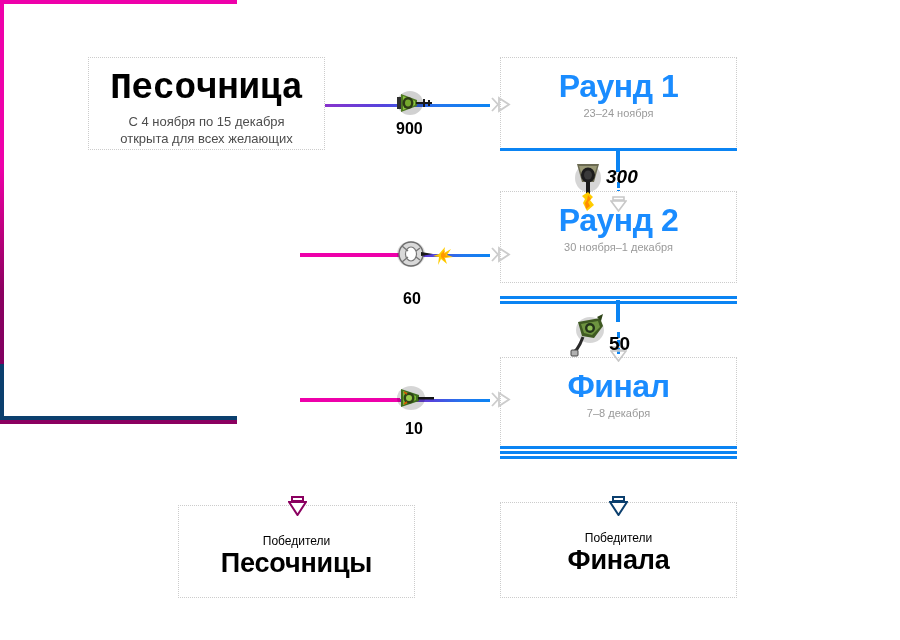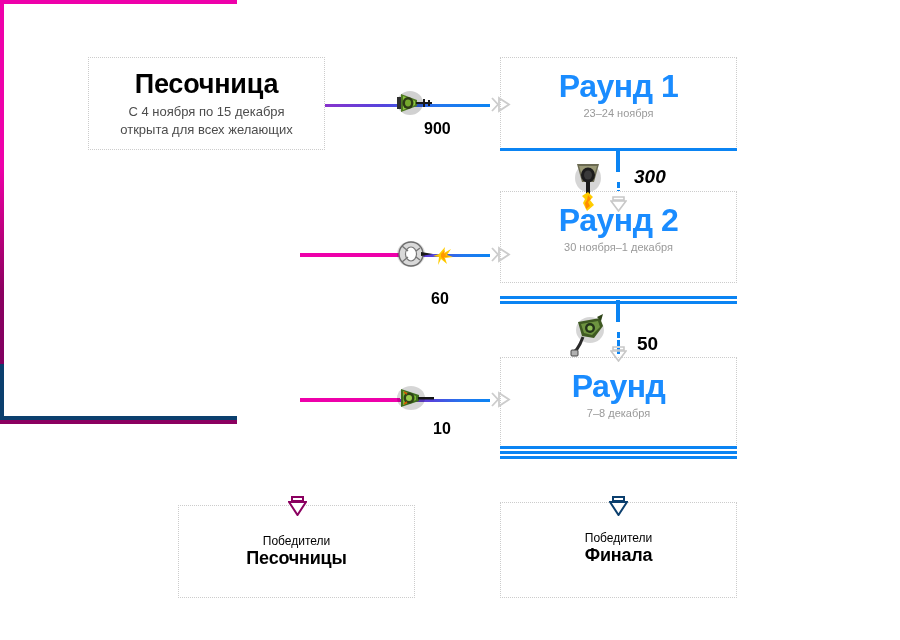--- a/index.html
+++ b/index.html
@@ -29,36 +29,36 @@
   .node .sub{
     color:#808080;
     font-size:11px;
     line-height:1.35;
     margin-top:5px;
     white-space:nowrap;
   }
 
   
   #sandbox{left:88px;top:57px;width:237px;height:93px;padding-top:12px;}
-  #sandbox .title{font-size:27px;color:#000;letter-spacing:-0.2px;}
+  #sandbox .title{font-size:36px;color:#000;letter-spacing:-0.2px;font-family:Liberation Mono, monospace;}
   #sandbox .sub{font-size:13px;color:#4d4d4d;}
 
   
   .round{left:500px;width:237px;height:92px;padding-top:12px;}
   #round1{top:57px;}
   #round2{top:191px;}
   #final{top:357px;}
   .round .title{font-size:32px;color:#1a8cff;letter-spacing:-0.5px;}
   .round .sub{font-size:11px;color:#999;margin-top:2px;}
 
   
   #win-sandbox{left:178px;top:505px;width:237px;height:93px;padding-top:28px;}
   #win-final{left:500px;top:502px;width:237px;height:96px;padding-top:28px;}
   .winner .small{font-size:12px;color:#000;line-height:1.2;}
-  .winner .big{font-size:18px;font-weight:bold;color:#000;line-height:1.15;letter-spacing:-0.2px;}
+  .winner .big{font-size:27px;font-weight:bold;color:#000;line-height:1.15;letter-spacing:-0.2px;}
 
   
   #mag-top{left:88px;top:147px;width:237px;height:4px;background:#ee00aa;z-index:6;}
   #mag-vert{
     left:298px;top:147px;width:4px;height:360px;
     background:linear-gradient(to bottom,#ee00aa 0%,#ee00aa 45%,#c00080 62%,#8b0060 80%,#800060 100%);
     z-index:4;
   }
   .mag-branch{position:absolute;height:4px;background:#ee00aa;z-index:4;}
   #mag-b1{left:300px;top:253px;width:100px;}
@@ -108,21 +108,20 @@
   }
   .tri-grey svg{display:block;}
 
   
   .chev{position:absolute;z-index:7;width:22px;height:16px;}
 
   
   .num{
     position:absolute;font-weight:bold;color:#000;z-index:8;
     font-family:"Liberation Sans","DejaVu Sans",sans-serif;
-    margin-left:28px;
   }
   .num-h{font-size:16px;}
   .num-v{font-size:19px;}
   #n900{left:396px;top:120px;}
   #n60{left:403px;top:290px;}
   #n10{left:405px;top:420px;}
   #n300{left:606px;top:166px;font-style:italic;}
   #n50{left:609px;top:333px;}
 
   
@@ -297,21 +296,21 @@
     <div class="title">Раунд 1</div>
     <div class="sub">23–24 ноября</div>
   </div>
 
   <div class="node round" id="round2">
     <div class="title">Раунд 2</div>
     <div class="sub">30 ноября–1 декабря</div>
   </div>
 
   <div class="node round" id="final">
-    <div class="title">Раунд</div>
+    <div class="title">Финал</div>
     <div class="sub">7–8 декабря</div>
   </div>
 
   <div class="node winner" id="win-sandbox">
     <div class="small">Победители</div>
     <div class="big">Песочницы</div>
   </div>
 
   <div class="node winner" id="win-final">
     <div class="small">Победители</div>

